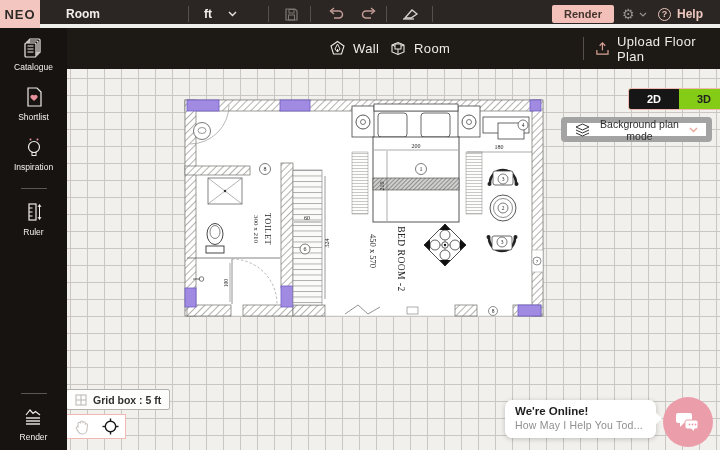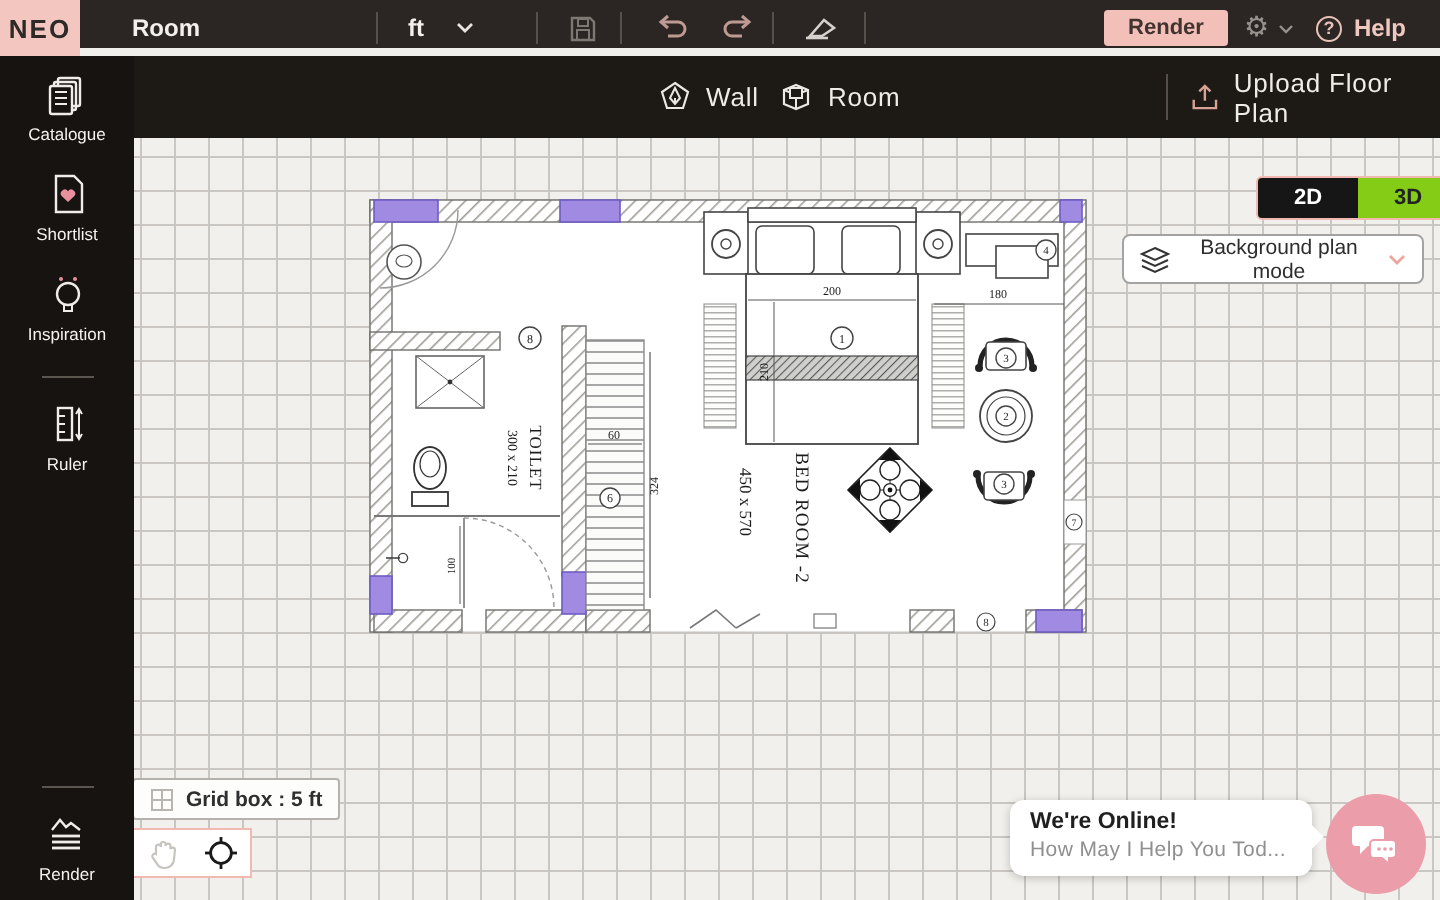--- a/index.html
+++ b/index.html
@@ -42,21 +42,21 @@
             background-image:linear-gradient(#cac7c2 1px, transparent 1px), linear-gradient(90deg,#cac7c2 1px, transparent 1px);
             background-size:17px 17px; background-position:6px 9px; }
   .plan-svg { position:absolute; left:183px; top:93px; width:362px; height:232px; }
   .plan-svg text { font-family:"Liberation Serif","DejaVu Serif",serif; fill:#1d1d1d; }
 
   
   .toggle-2d3d { position:absolute; left:628px; top:88px; width:102px; height:22px; background:#84cc16; border:1px solid #f2b8b2; border-radius:3px;
                  display:flex; overflow:hidden; z-index:10; }
   .toggle-2d3d .seg { flex:1; display:flex; align-items:center; justify-content:center; font-size:11px; font-weight:bold; cursor:pointer; color:#222; }
   .toggle-2d3d .seg.active { background:#161616; color:#fff; }
-  .bp-mode { position:absolute; left:561px; top:117px; width:151px; height:25px; background:#fff; border:1px solid #a3a3a3; border-radius:4px;
+  .bp-mode { position:absolute; left:561px; top:117px; width:151px; height:25px; background:#fff; border:6px solid #a3a3a3; border-radius:4px;
              display:flex; align-items:center; padding:0 8px; gap:8px; z-index:10; cursor:pointer; }
   .bp-mode .lbl { font-size:10.5px; color:#2e2e2e; flex:1; text-align:center; }
   .gridbox { position:absolute; left:66px; top:389px; height:21px; background:#fdfdfc; border:1px solid #b5b2ae; border-radius:2px;
              display:flex; align-items:center; gap:6px; padding:0 8px; z-index:10; }
   .gridbox .lbl { font-size:10.5px; font-weight:bold; color:#2f2f2f; white-space:nowrap; }
   .panbox { position:absolute; left:66px; top:414px; width:60px; height:25px; background:#fff; border:1px solid #f2b8b2; display:flex; z-index:10; }
   .panbox .cell { flex:1; display:flex; align-items:center; justify-content:center; cursor:pointer; }
 
   
   .chat-bubble { position:absolute; left:505px; top:400px; width:151px; height:38px; background:#fff; border-radius:7px;

